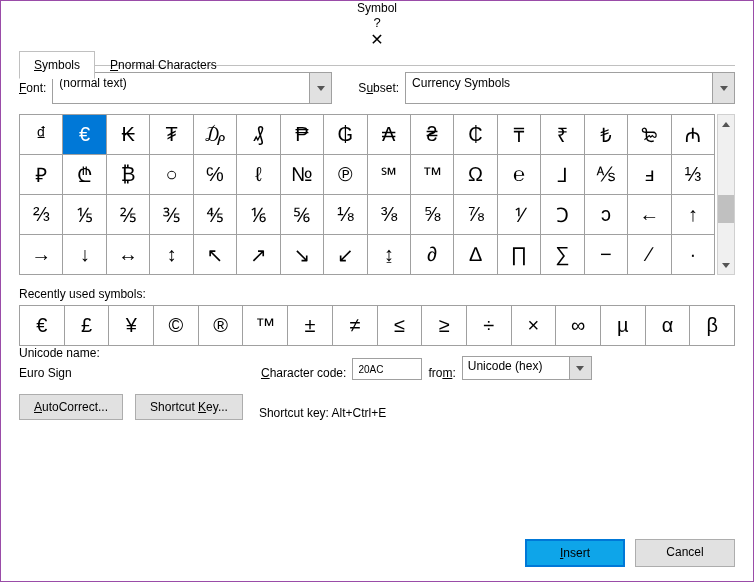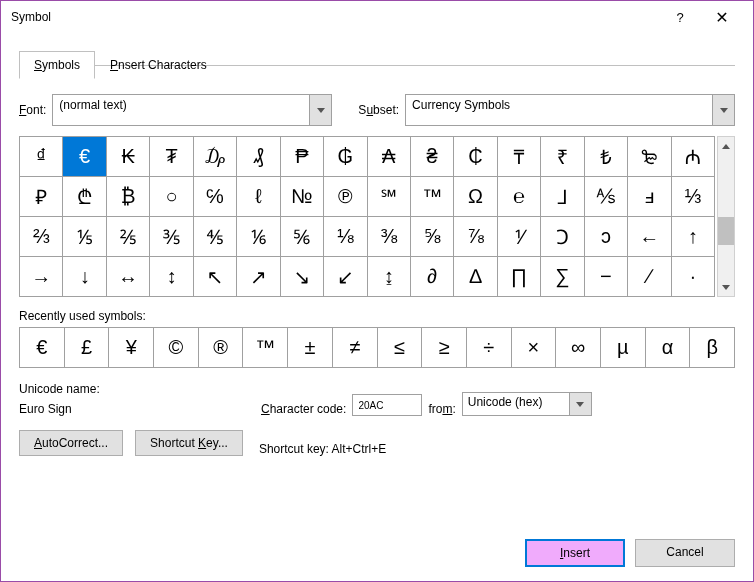--- a/index.html
+++ b/index.html
@@ -1,30 +1,30 @@
 <!DOCTYPE html>
 <html><head>
 <meta charset="utf-8">
 <style>
 * { box-sizing: border-box; margin: 0; padding: 0; }
 body { font-family: "Segoe UI", Tahoma, sans-serif; font-size: 12px; background: #fff; color: #000; }
 .window { width: 754px; height: 582px; border: 1px solid #9a4ca8; background: #fff; display: flex; flex-direction: column; }
-.titlebar { height: 32px; display: flex; align-items: center; padding: 0 10px; }
+.titlebar { height: 32px; display: flex; align-items: center; padding: 0 10px; flex-direction: column; }
 .titlebar-title { flex: 1; font-size: 12px; }
 .titlebar-btn { width: 42px; height: 32px; display: flex; align-items: center; justify-content: center; font-size: 13px; cursor: default; }
 .close-x { font-size: 16px; font-weight: 300; }
 
 .content { flex: 1; padding: 4px 18px 14px 18px; display: flex; flex-direction: column; }
 
 .tabs { display: flex; border-bottom: 1px solid #c0c0c0; }
 .tab { padding: 6px 14px 6px 14px; border: 1px solid transparent; border-bottom: none; cursor: default; position: relative; top: 14px; }
 .tab.active { border-color: #c0c0c0; background: #fff; border-bottom: 1px solid #fff; }
 .tab .ul { text-decoration: underline; }
 
-.row { display: flex; align-items: center; gap: 6px; margin-top: 28px; }
+.row { display: flex; align-items: center; gap: 6px; margin-top: 6px; }
 .label { white-space: nowrap; }
 .label .ul { text-decoration: underline; }
 
 .combo { flex: 1; display: flex; border: 1px solid #a0a0a0; height: 32px; background: #fff; }
 .combo-text { flex: 1; padding: 3px 6px; font-size: 12px; }
 .combo-btn { width: 22px; background: #e1e1e1; border-left: 1px solid #a0a0a0; display: flex; align-items: center; justify-content: center; }
 .chev { width: 0; height: 0; border-left: 4px solid transparent; border-right: 4px solid transparent; border-top: 5px solid #555; }
 
 .grid-wrap { display: flex; margin-top: 10px; }
 .symbol-grid { display: grid; grid-template-columns: repeat(16, 1fr); border-top: 1px solid #a0a0a0; border-left: 1px solid #a0a0a0; flex: 1; }
@@ -35,54 +35,54 @@
 .vs-btn { height: 18px; display: flex; align-items: center; justify-content: center; background: #f0f0f0; }
 .vs-track { flex: 1; position: relative; }
 .vs-thumb { position: absolute; left: 0; right: 0; top: 50%; height: 28px; background: #c0c0c0; }
 .chev-up { width: 0; height: 0; border-left: 4px solid transparent; border-right: 4px solid transparent; border-bottom: 5px solid #555; }
 .chev-dn { width: 0; height: 0; border-left: 4px solid transparent; border-right: 4px solid transparent; border-top: 5px solid #555; }
 
 .recent-label { margin-top: 12px; }
 .recent-grid { display: grid; grid-template-columns: repeat(16, 1fr); border-top: 1px solid #a0a0a0; border-left: 1px solid #a0a0a0; margin-top: 4px; }
 .recent-grid .cell { height: 40px; }
 
-.info-row { display: flex; margin-top: 14px; gap: 18px; }
+.info-row { display: flex; gap: 18px; }
 .info-left { display: flex; flex-direction: column; gap: 6px; }
 .info-right { flex: 1; display: flex; align-items: flex-end; gap: 6px; justify-content: center; }
 .code-input { width: 70px; border: 1px solid #a0a0a0; height: 22px; padding: 2px 5px; font-size: 10px; }
 .from-combo { width: 130px; display: flex; border: 1px solid #a0a0a0; height: 24px; }
 .from-combo .combo-text { padding: 2px 5px; }
 
 .btn-row { display: flex; gap: 12px; margin-top: 14px; align-items: flex-end; }
 .dlg-btn { border: 1px solid #adadad; background: #e1e1e1; padding: 5px 14px; min-width: 100px; text-align: center; cursor: default; font-size: 12px; }
 .dlg-btn .ul { text-decoration: underline; }
 .shortcut-text { margin-left: 4px; }
 
 .footer { display: flex; justify-content: flex-end; gap: 10px; margin-top: auto; padding-top: 14px; }
 .footer .dlg-btn { min-width: 100px; }
-.footer .primary { border: 2px solid #0078d7; background: #f0abfc; }
+.footer .primary { border: 2px solid #0078d7; background: #0ea5e9; }
 </style>
 </head>
 <body>
 
 <div class="window">
 
   <div class="titlebar">
     <div class="titlebar-title">Symbol</div>
     <div class="titlebar-btn">?</div>
     <div class="titlebar-btn">
         <span class="close-x">✕</span>
       </div>
   </div>
 
   <div class="content">
 
     <div class="tabs">
       <div class="tab active"><span class="ul">S</span><span>ymbols</span></div>
-      <div class="tab"><span class="ul">P</span><span>nsert Characters</span></div>
+      <div class="tab"><span class="ul">P</span><span>normal Characters</span></div>
     </div>
 
     <div class="row">
       <span class="label"><span class="ul">F</span>ont:</span>
       <div class="combo" style="max-width:280px">
         <div class="combo-text">(normal text)</div>
         <div class="combo-btn">
             <div class="chev"></div>
           </div>
       </div>

